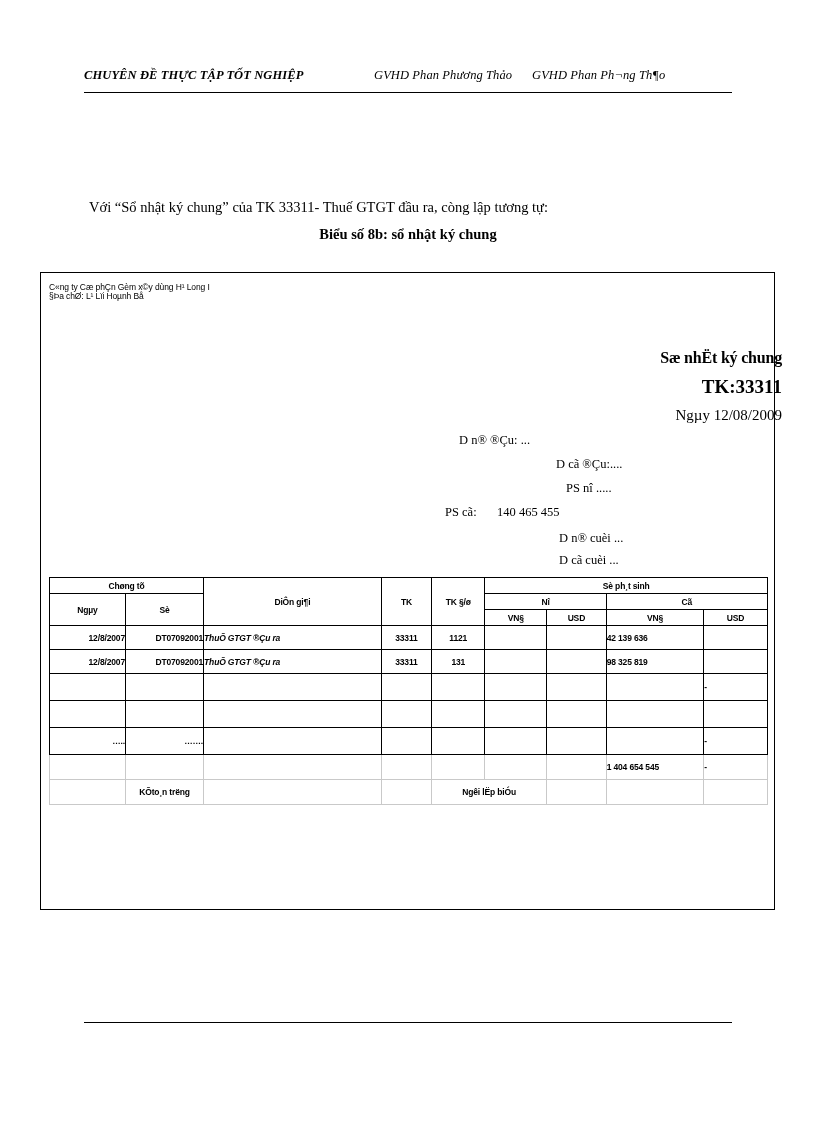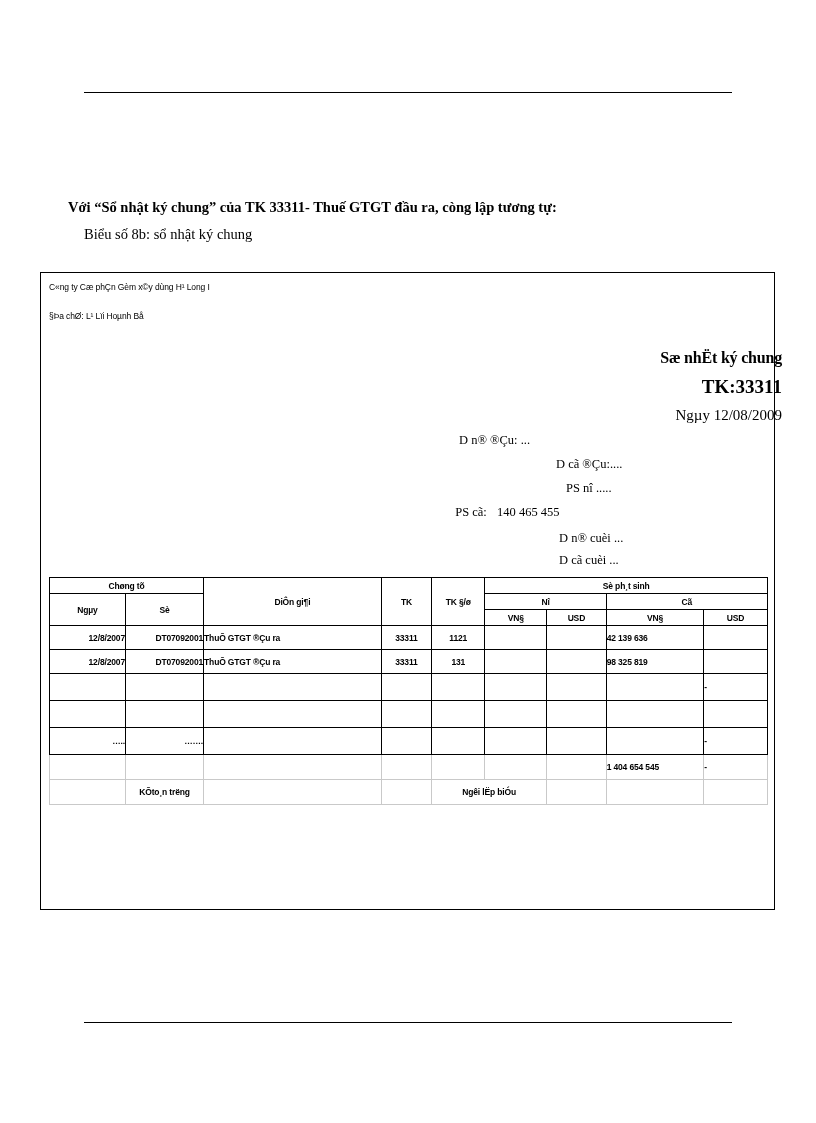--- a/index.html
+++ b/index.html
@@ -47,34 +47,34 @@
     position: absolute;
     left: 84px;
     top: 92px;
     width: 648px;
     border-bottom: 1.6px solid #000;
   }
 
   
   .intro-line {
     position: absolute;
-    left: 68px;
+    left: 89px;
     top: 199px;
     width: 660px;
     font-size: 14.5px;
     white-space: nowrap;
-    font-weight: bold;
   }
   .bieu-line {
     position: absolute;
     left: 84px;
     top: 226px;
     width: 648px;
+    text-align: center;
     font-size: 14.5px;
-    font-weight: normal;
+    font-weight: bold;
     white-space: nowrap;
   }
 
   
   .frame {
     position: absolute;
     left: 40px;
     top: 272px;
     width: 735px;
     height: 638px;
@@ -86,21 +86,20 @@
   .company-block {
     position: absolute;
     left: 8px;
     top: 10px;
     font-family: "Liberation Sans", sans-serif;
     font-size: 8.5px;
     line-height: 1;
     letter-spacing: -0.1px;
   }
   .company-block .addr {
-    margin-top: 20px;
   }
 
   .title-block {
     position: absolute;
     left: 8px;
     top: 62px;
     width: 100%;
     text-align: right;
     margin-top: 14px;
   }
@@ -117,21 +116,20 @@
   .title-block .t3 {
     font-size: 15px;
     margin-top: 9px;
   }
 
   
   .bal {
     position: absolute;
     font-size: 12.5px;
     white-space: nowrap;
-    text-align: center;
   }
   .bal-1 { left: 418px; top: 160px; }
   .bal-2 { left: 515px; top: 184px; }
   .bal-3 { left: 525px; top: 208px; }
   .bal-4 { left: 404px; top: 232px; }
   .bal-4 .lbl { display: inline-block; width: 52px; }
   .bal-5 { left: 518px; top: 258px; }
   .bal-6 { left: 518px; top: 280px; }
 
   
@@ -162,21 +160,21 @@
   }
   .th-chungtu   { height: 28px; }
   .th-diengiai  { height: 64px; }
   .th-tk        { height: 64px; }
   .th-sps       { height: 22px; }
   .th-no        { height: 21px; }
   .th-cur       { height: 21px; }
   .th-ngay      { height: 36px; }
 
   td.c-ngay, td.c-so   { text-align: right; }
-  td.c-dg              { text-align: left; padding-left: 3px; }
+  td.c-dg              { text-align: left; padding-left: 3px; font-style: italic; }
   td.c-tk, td.c-tkdu   { text-align: center; }
   td.c-num             { text-align: left; padding-right: 5px; }
 
   tr.data-row td { height: 23px; }
   tr.blank-row td { height: 26px; }
   tr.total-row td { height: 24px; }
   tr.sign-row  td { height: 24px; }
 
   tr.total-row td, tr.sign-row td {
     border-left-color: #c9c9c9;
@@ -209,20 +207,25 @@
     width: 648px;
     text-align: center;
     font-size: 13px;
   }
 </style>
 </head>
 <body>
 
 <div class="page">
 
+  <div class="doc-header">
+    <div class="hdr-left">CHUYÊN ĐỀ THỰC TẬP TỐT NGHIỆP</div>
+    <div class="hdr-mid">GVHD Phan Phương Thảo</div>
+    <div class="hdr-right">GVHD Phan Ph¬ng  Th¶o</div>
+  </div>
   <div class="header-rule"></div>
 
   <div class="intro-line">Với “Sổ nhật ký chung” của TK 33311- Thuế GTGT đầu ra, còng lập tương tự:</div>
   <div class="bieu-line">Biểu số 8b: sổ nhật ký chung</div>
 
   <div class="frame">
 
     <div class="company-block">
       <div>C«ng ty Cæ phÇn Gèm  x©y dùng H¹ Long I</div>
       <div class="addr">§Þa chØ: L¹ Lïi  Hoµnh Bå</div>

